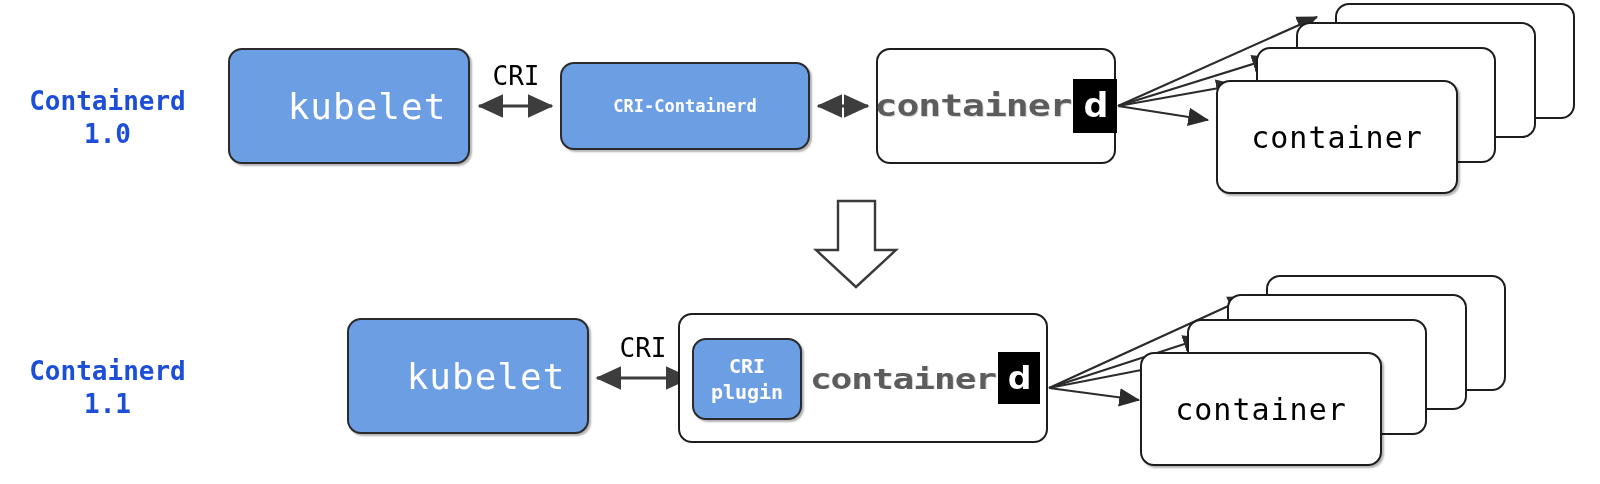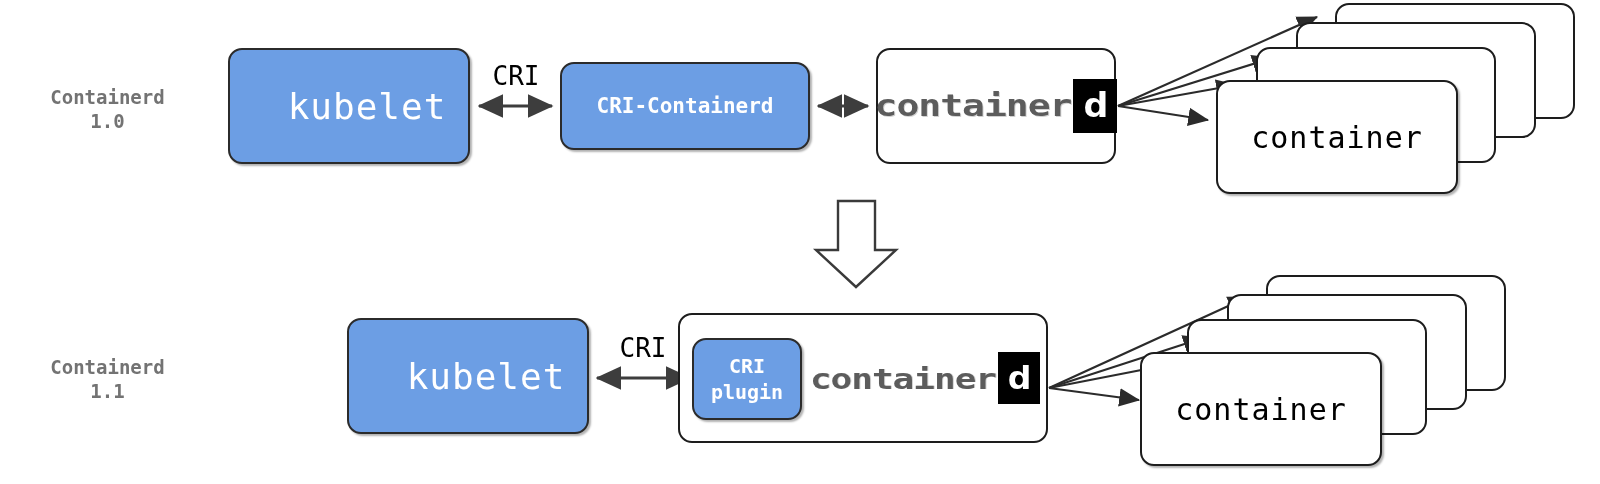--- a/index.html
+++ b/index.html
@@ -16,22 +16,22 @@
     height: 484px;
     background: #ffffff;
     overflow: hidden;
   }
   .abs { position: absolute; }
 
   
   .row-label {
     font-family: "DejaVu Sans Mono", "Liberation Mono", monospace;
     font-weight: bold;
-    font-size: 19px;
-    color: #737373;
+    font-size: 26px;
+    color: #1d4ed8;
     text-align: center;
     line-height: 1.28;
     letter-spacing: 0px;
     white-space: pre-line;
   }
 
   
   .box {
     box-sizing: border-box;
     display: flex;
@@ -52,21 +52,21 @@
     border: 2px solid #1d1d1d;
     border-radius: 14px;
     color: #000000;
     font-family: "DejaVu Sans Mono", "Liberation Mono", monospace;
   }
   .box-white.shadowed {
     box-shadow: 2px 2px 2px rgba(0,0,0,0.30);
   }
 
   .label-kubelet { font-size: 36px; font-weight: normal; letter-spacing: 1px; padding-left: 36px; }
-  .label-cri-containerd { font-size: 21px; font-weight: bold; letter-spacing: 0px; }
+  .label-cri-containerd { font-size: 17px; font-weight: bold; letter-spacing: 0px; }
   .label-cri-plugin {
     font-size: 20px; font-weight: bold; line-height: 1.3;
     white-space: pre-line;
   }
   .label-container { font-size: 30px; letter-spacing: 1px; }
 
   
   .cri-text {
     font-family: "DejaVu Sans Mono", "Liberation Mono", monospace;
     font-size: 26px;

